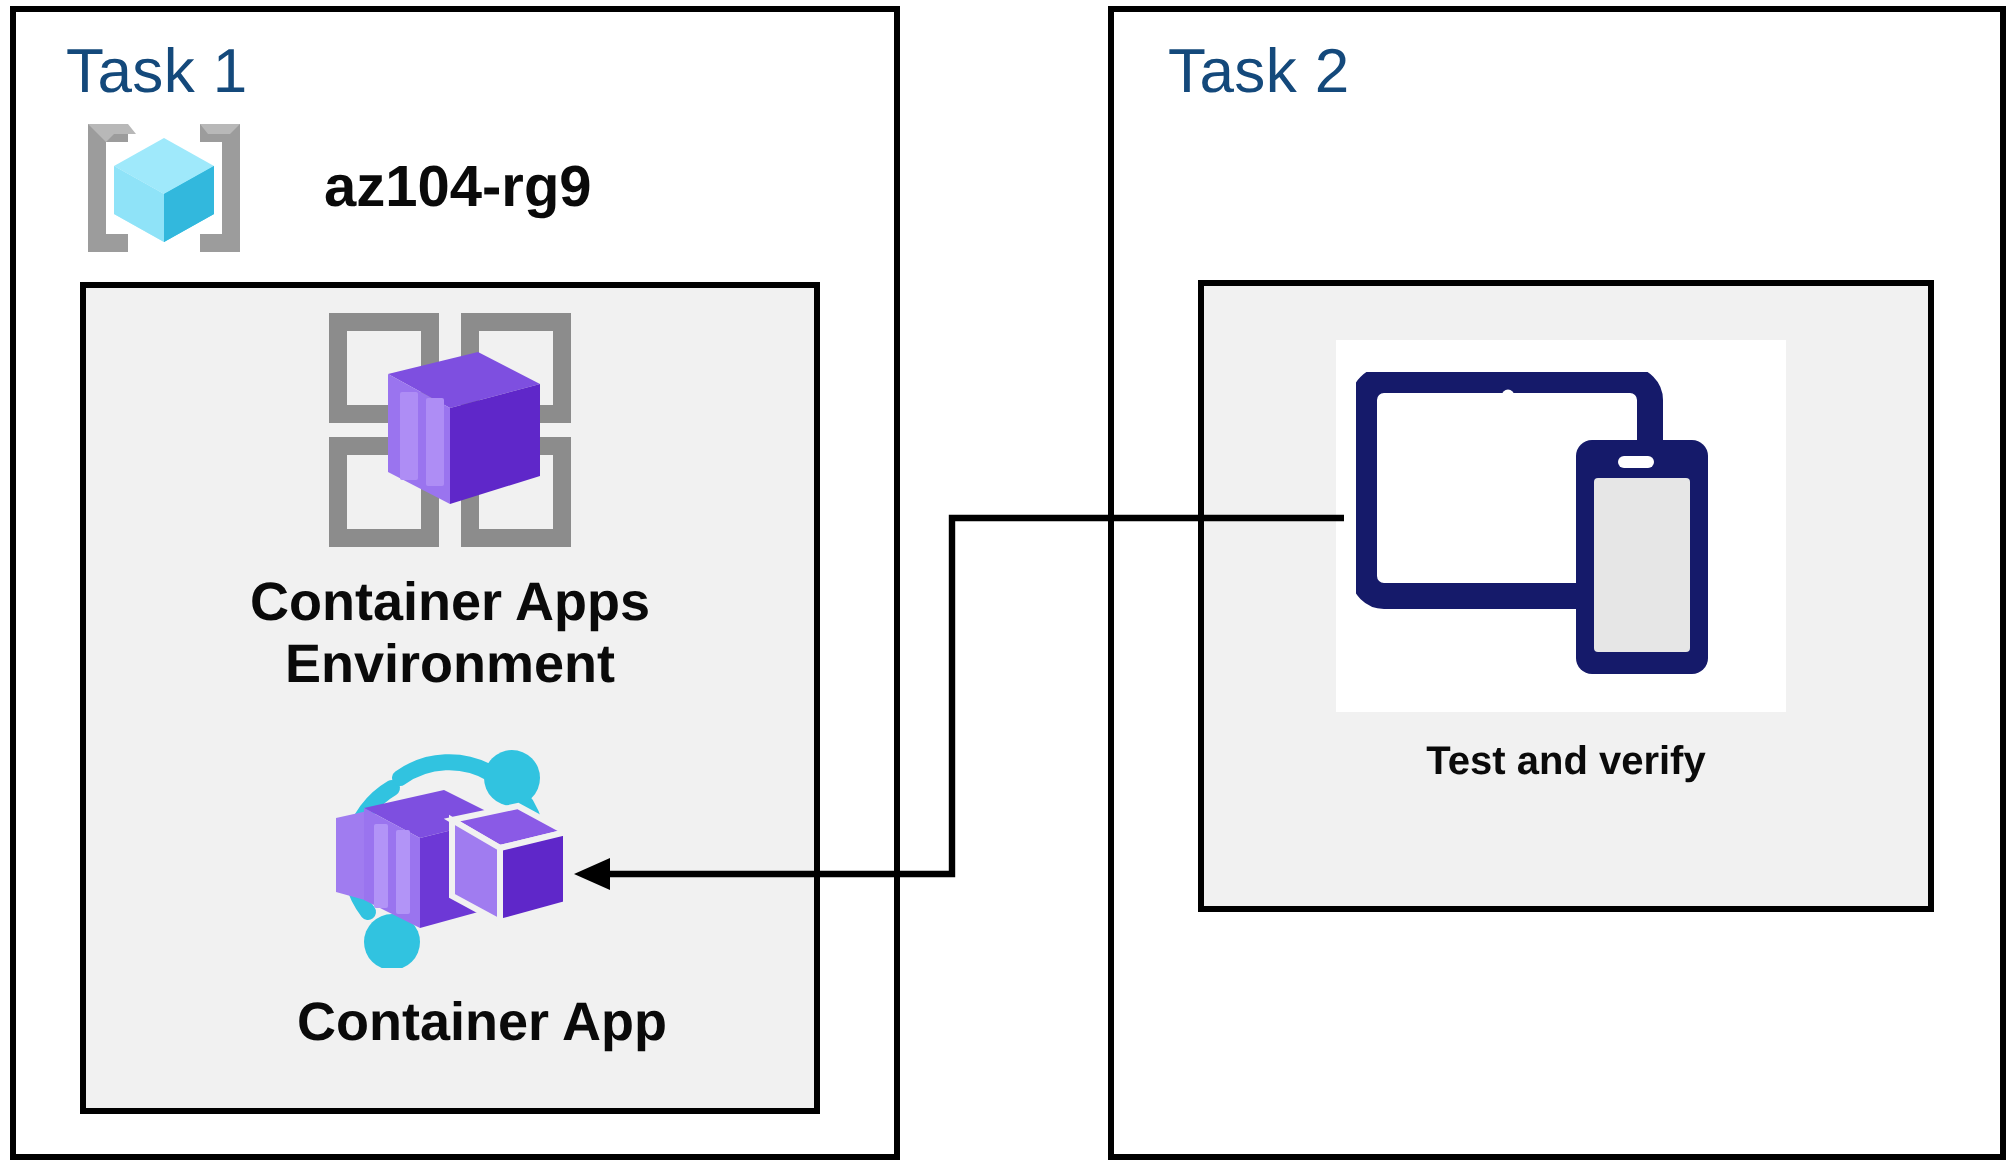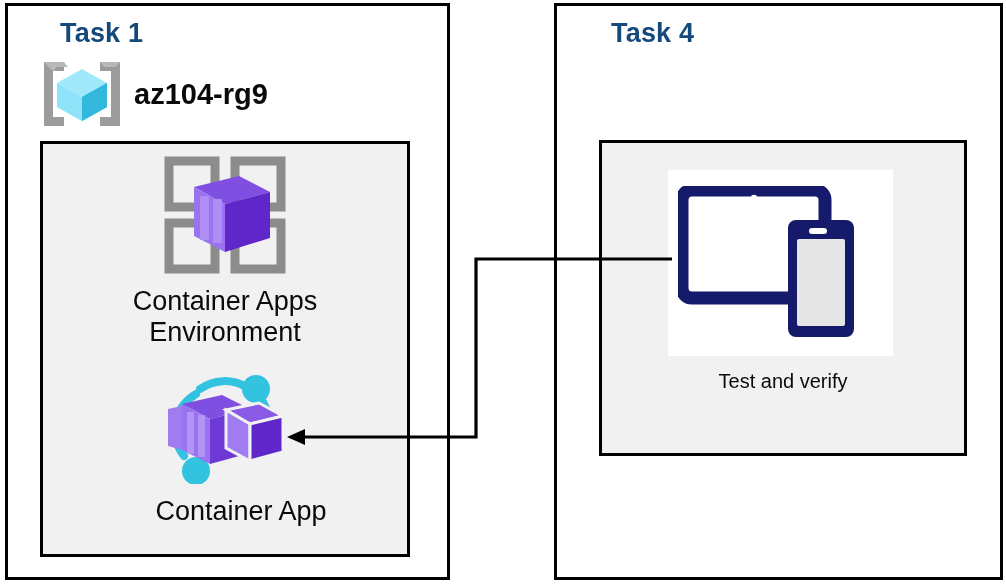--- a/index.html
+++ b/index.html
@@ -12,51 +12,50 @@
     position:absolute;
     background:#ffffff;
     border:3px solid #000000;
     box-sizing:border-box;
   }
   #task1-panel{left:5px;top:3px;width:445px;height:577px;}
   #task2-panel{left:554px;top:3px;width:449px;height:577px;}
 
   .panel-title{
     position:absolute;
-    font-size:27px;
-    font-weight:bold;
+    font-size:31px;
+    font-weight:normal;
     color:#14497b;
     letter-spacing:.2px;
     white-space:nowrap;
-    margin-left:27px;
   }
   #task1-title{left:33px;top:18px;}
   #task2-title{left:584px;top:18px;}
 
   .inner-box{
     position:absolute;
     background:#f1f1f1;
     border:3px solid #000000;
     box-sizing:border-box;
   }
   #task1-inner{left:40px;top:141px;width:370px;height:416px;}
   #task2-inner{left:599px;top:140px;width:368px;height:316px;}
 
   
   #rg-row{position:absolute;left:34px;top:58px;height:72px;display:flex;align-items:center;}
   #rg-label{
-    font-size:29px;font-weight:bold;color:#0a0a0a;margin-left:4px;white-space:nowrap;
+    font-size:29px;font-weight:bold;color:#0a0a0a;margin-left:32px;white-space:nowrap;
   }
   .rg-icon{position:relative;width:96px;height:72px;}
 
   
   .item-label{
     position:absolute;
     text-align:center;
-    font-weight:normal;
+    font-weight:bold;
     color:#0a0a0a;
     font-size:27px;
     line-height:1.16;
     white-space:pre-line;
   }
   #cae-label{left:46px;top:286px;width:358px;}
   #capp-label{left:62px;top:496px;width:358px;}
   #tv-label{left:614px;top:370px;width:338px;font-size:20px;}
 
   
@@ -142,21 +141,21 @@
     <polygon points="66,38 99,31 123,44 90,52" fill="#8a5ae6" stroke="#f1f1f1" stroke-width="3"></polygon>
     <polygon points="66,38 90,52 90,89 66,76" fill="#a07cf0" stroke="#f1f1f1" stroke-width="3"></polygon>
     <polygon points="90,52 123,44 123,80 90,89" fill="#5f27c9" stroke="#f1f1f1" stroke-width="3"></polygon>
   </svg>
 </div>
 
 <div class="item-label" id="capp-label">Container App</div>
 
 <div class="panel" id="task2-panel"></div>
 
-<div class="panel-title" id="task2-title">Task 4</div>
+<div class="panel-title" id="task2-title">Task 2</div>
 
 <div class="inner-box" id="task2-inner"></div>
 
 <div id="tv-whitebox"></div>
 
 <div id="tv-icon">
   <svg width="205" height="155" viewBox="0 0 205 155">
 
     <rect x="4" y="4" width="143" height="108" rx="10" ry="10" fill="none" stroke="#151a6a" stroke-width="13"></rect>
     <circle cx="76" cy="12" r="3.2" fill="#ffffff"></circle>

